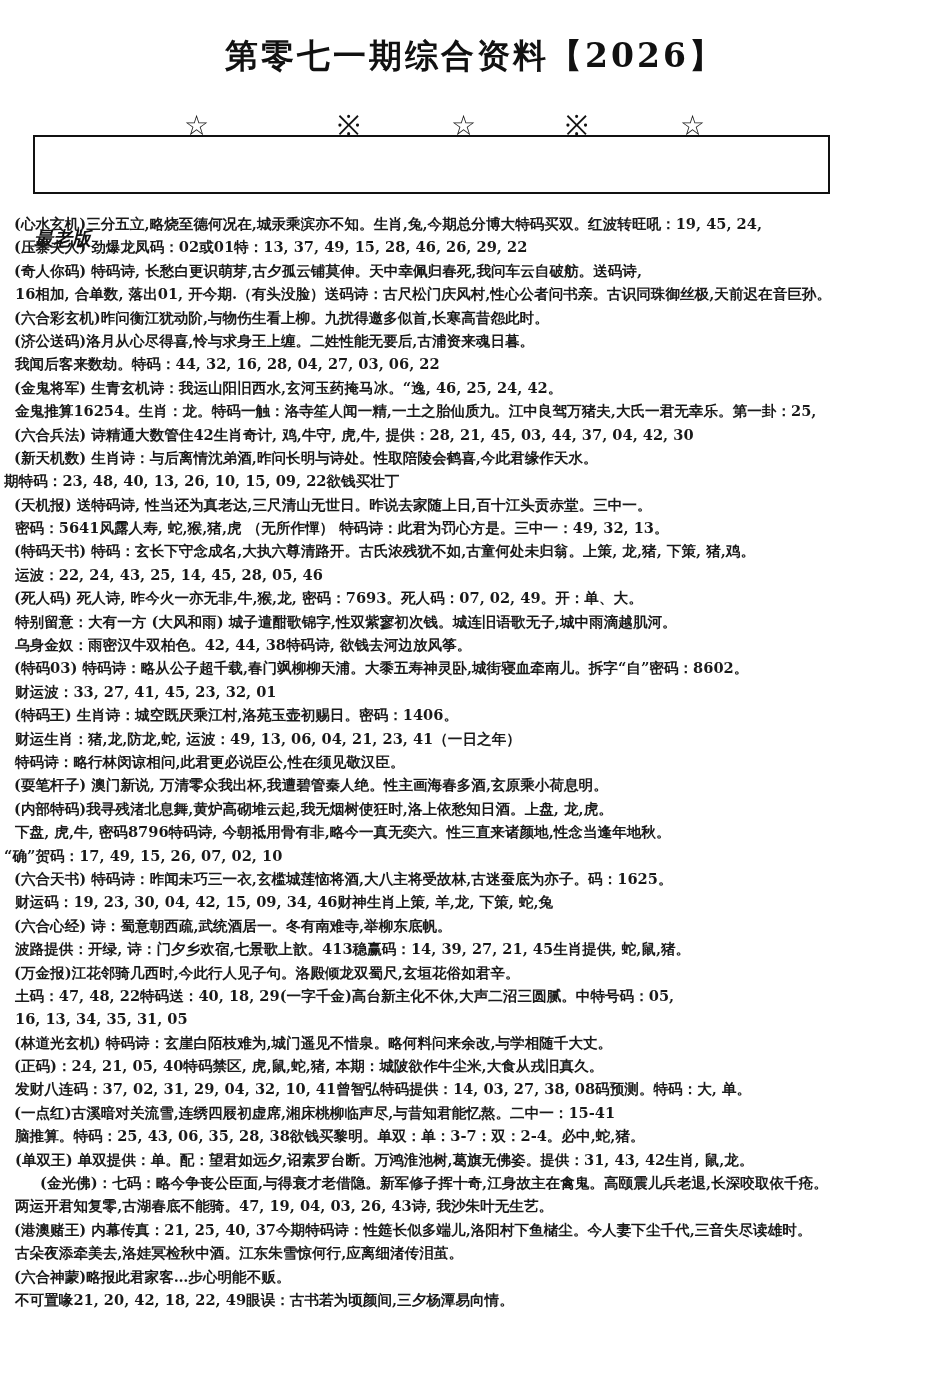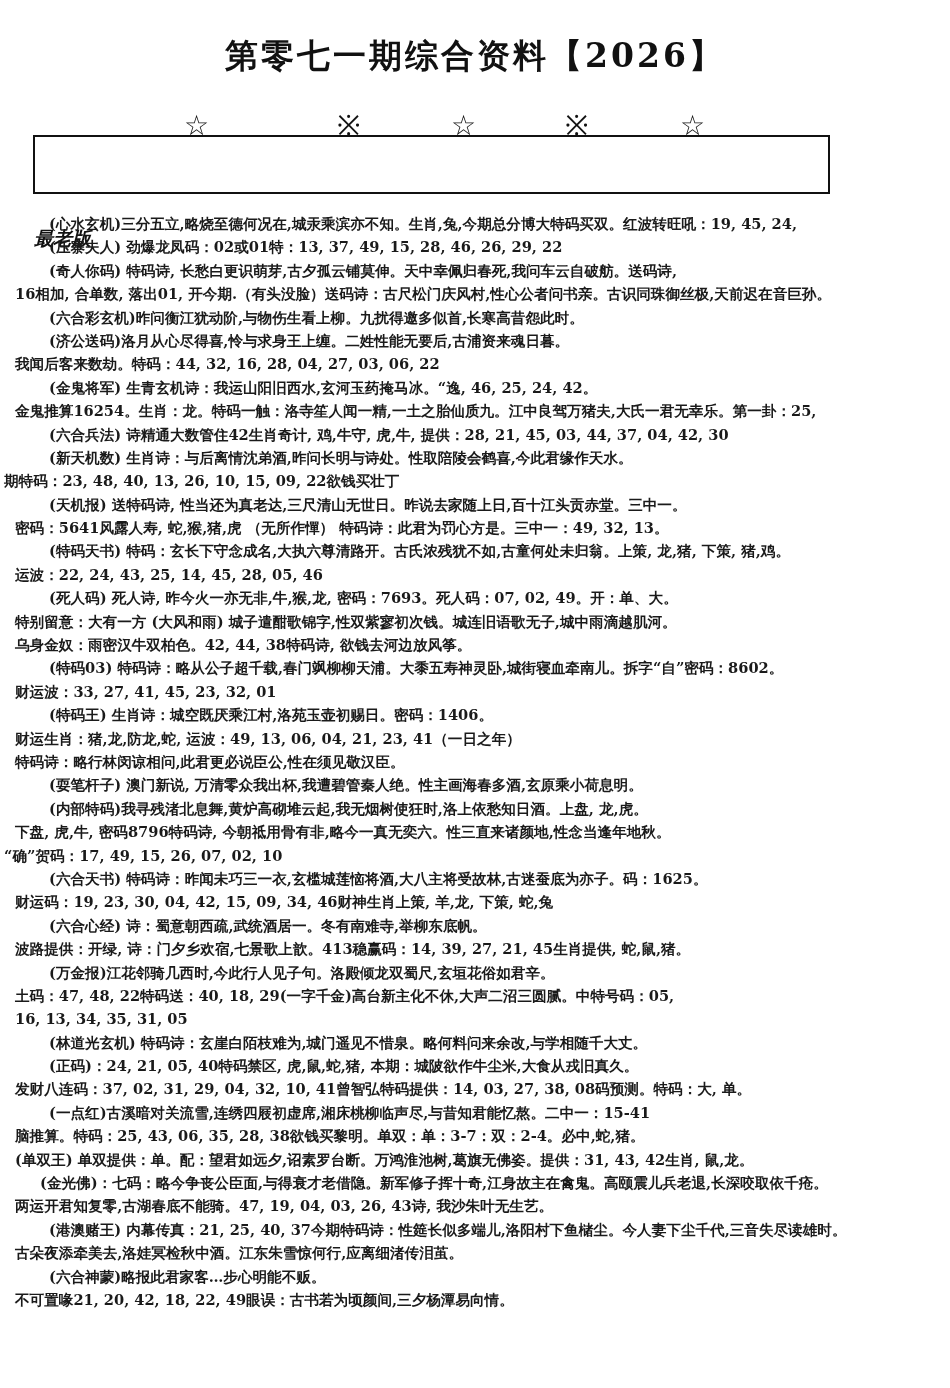--- a/index.html
+++ b/index.html
@@ -9,21 +9,21 @@
            font-size:33px; font-weight:bold; letter-spacing:3px; color:#111; }
   .title .bracket { font-weight:900; }
   .deco { position:absolute; top:112px; font-size:28px; line-height:28px; color:#111; }
   .banner-box { position:absolute; left:33px; top:135px; width:793px; height:55px;
                 border:2px solid #111; background:#fff; }
   .edition { position:absolute; left:34px; top:190px; font-size:19px; font-weight:bold;
              font-style:italic; color:#111;margin-top:36px; }
   .content { position:absolute; left:0; top:212px; width:930px; }
   .line { position:relative; height:23.4px; line-height:23.4px; font-size:14.6px;
           white-space:nowrap; font-weight:bold; color:#1a1a1a; padding-left:15px; }
-  .line.indent { padding-left:49px; }
+  .line.indent { padding-left:14px; }
   .line.indent2 { padding-left:40px; }
   .line.indent0 { padding-left:4px; }
   .overlay { position:absolute; left:164px; top:1390px; font-family:"DejaVu Sans","Liberation Sans",sans-serif;
              font-size:22px; color:#000; white-space:nowrap; letter-spacing:-0.5px; }
 </style>
 </head>
 <body>
 
 <div class="title">
   <span>第零七一期综合资料</span><span class="bracket">【2026】</span>

